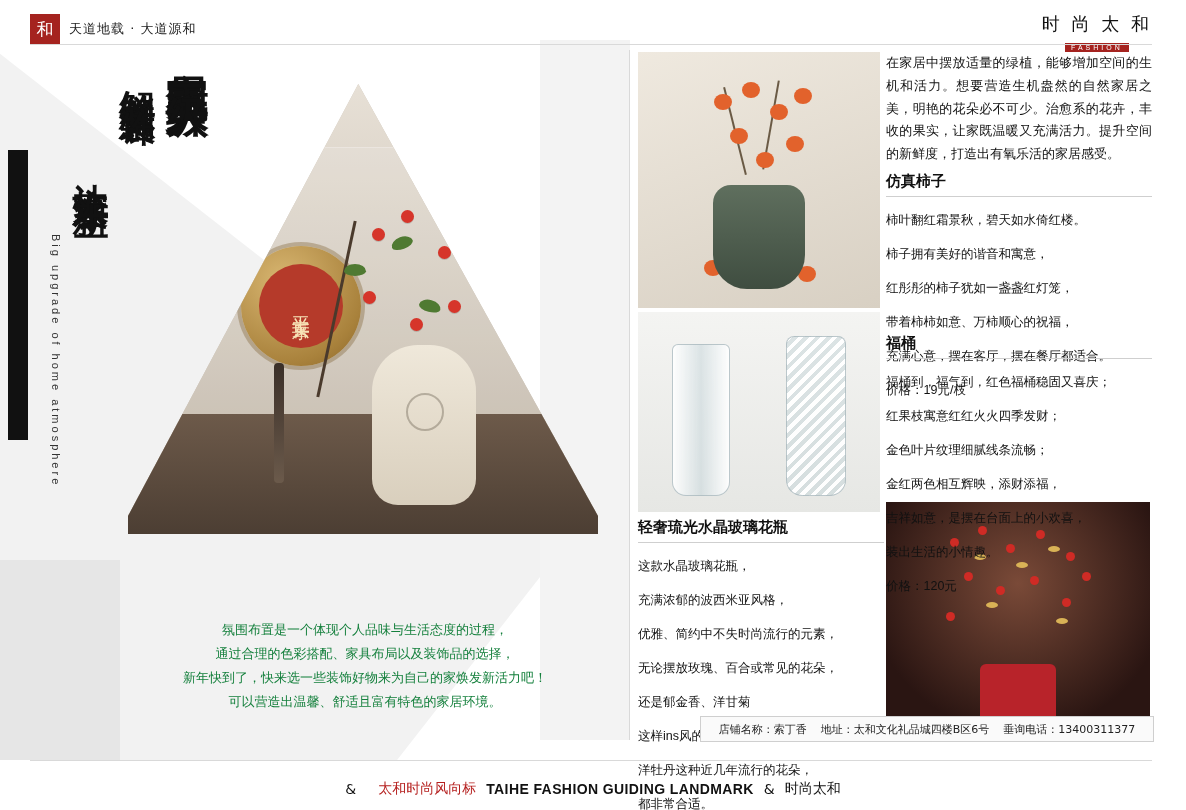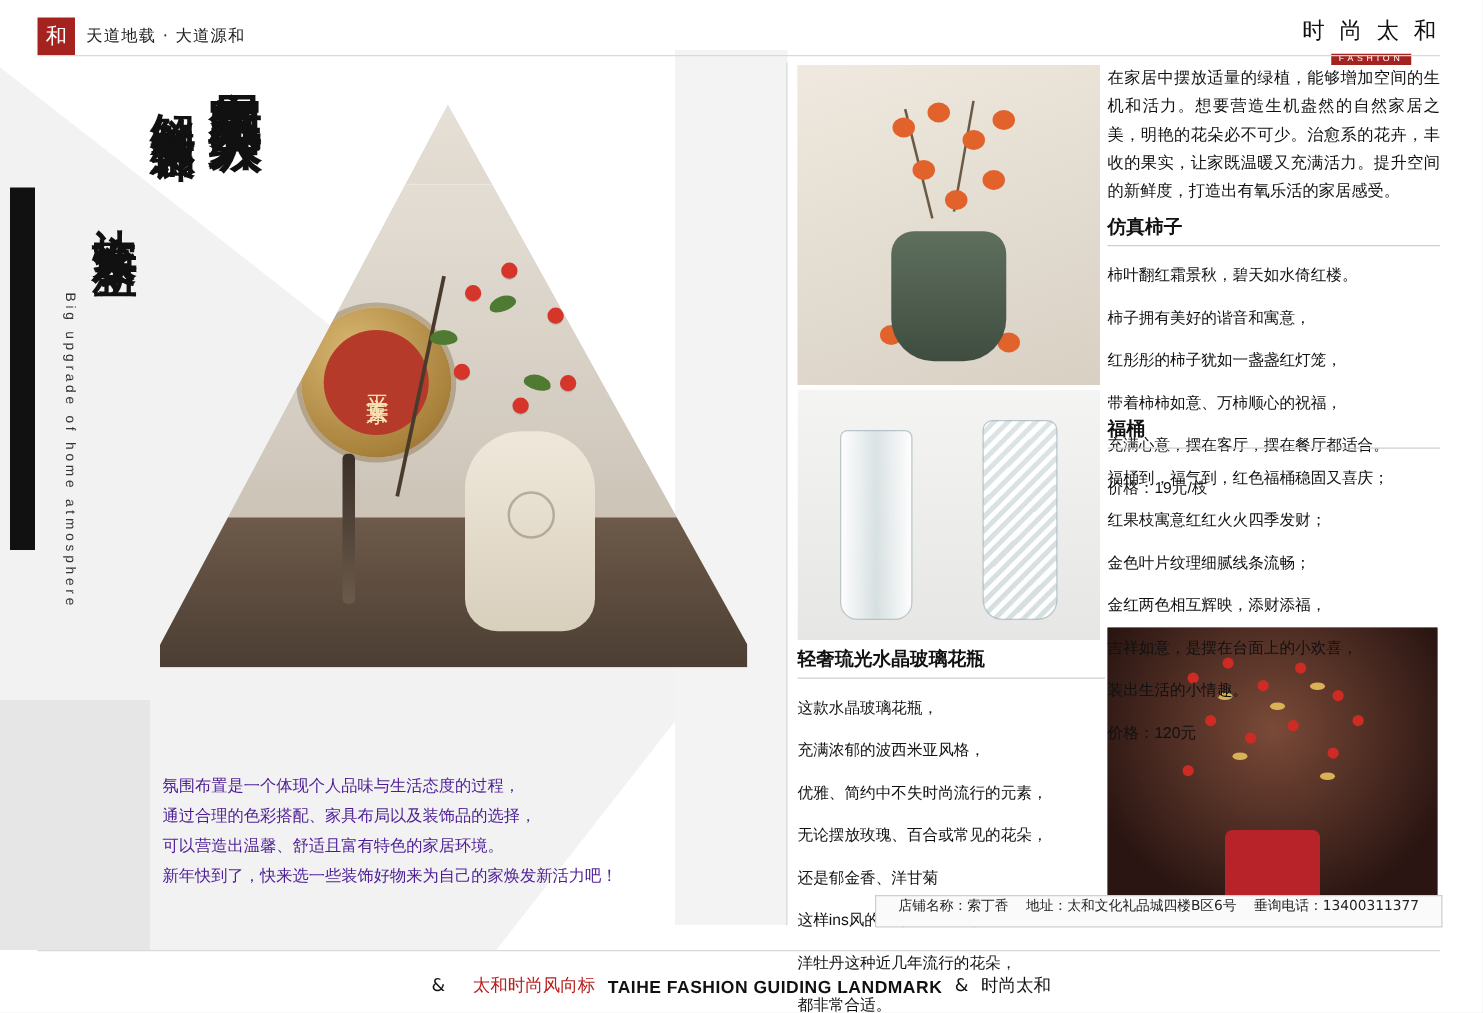--- a/index.html
+++ b/index.html
@@ -103,22 +103,22 @@
   .hero .vase:after{
     content:"";position:absolute;left:34px;top:48px;width:34px;height:34px;border-radius:50%;
     border:2px solid rgba(120,110,95,.45);
   }
   .hero .branch{position:absolute;left:44%;top:30%;width:3px;height:180px;background:#4a3a2c;transform:rotate(12deg);}
   .hero .berry{position:absolute;width:13px;height:13px;border-radius:50%;background:#d6352a;box-shadow:0 1px 0 rgba(0,0,0,.15);}
   .hero .leaf{position:absolute;width:22px;height:12px;border-radius:50% 50% 50% 50%/60% 60% 40% 40%;background:#4f7a32;}
 
   
   .left-caption{
-    position:absolute;left:130px;top:618px;width:470px;text-align:left;
-    font-family:Liberation Mono, monospace;font-size:13px;color:#4c1d95;line-height:1.85;
+    position:absolute;left:130px;top:618px;width:470px;text-align:center;
+    font-family:Liberation Sans, sans-serif;font-size:13px;color:#15803d;line-height:1.85;
   }
 
   
   .vrule{position:absolute;left:629px;top:50px;width:1px;height:690px;background:#d9d9d9;}
 
   
   .photo{position:absolute;background:#e8e3dc;overflow:hidden;}
   .p1{left:638px;top:52px;width:242px;height:256px;}
   .p1 .bg{position:absolute;inset:0;background:linear-gradient(160deg,#efe9df,#d8d0c3);}
   .p1 .jar{
@@ -162,21 +162,21 @@
   .sec-body{font-size:12.5px;line-height:1.72;color:#111;}
   .sec1{position:absolute;left:886px;top:172px;width:266px;}
   .sec2{position:absolute;left:886px;top:334px;width:266px;}
   .sec3{position:absolute;left:638px;top:518px;width:246px;}
   .price{margin-top:2px;}
 
   
   .shopbar{
     position:absolute;left:700px;top:716px;width:452px;height:24px;
     border:1px solid #cfcfcf;background:#fafafa;
-    display:flex;justify-content:center;gap:14px;
+    display:flex;align-items:center;justify-content:center;gap:14px;
     font-family:"DejaVu Sans",sans-serif;font-size:11px;color:#222;
   }
 
   
   .rule-bot{position:absolute;left:30px;top:760px;width:1122px;height:1px;background:#d9d9d9;}
   .footer{
     position:absolute;left:0;top:768px;width:1186px;height:42px;
     display:flex;align-items:center;justify-content:center;gap:10px;
     font-size:14px;color:#111;font-family:"DejaVu Sans",sans-serif;
   }
@@ -232,22 +232,22 @@
     <div class="berry" style="left:78%;top:40%;"></div>
     <div class="berry" style="left:68%;top:48%;"></div>
     <div class="berry" style="left:60%;top:52%;"></div>
     <div class="berry" style="left:50%;top:46%;"></div>
     <div class="vase"></div>
   </div>
 
   <div class="left-caption">
     <div>氛围布置是一个体现个人品味与生活态度的过程，</div>
     <div>通过合理的色彩搭配、家具布局以及装饰品的选择，</div>
+    <div>新年快到了，快来选一些装饰好物来为自己的家焕发新活力吧！</div>
     <div>可以营造出温馨、舒适且富有特色的家居环境。</div>
-    <div>新年快到了，快来选一些装饰好物来为自己的家焕发新活力吧！</div>
   </div>
 
   <div class="vrule"></div>
 
   <div class="photo p1">
     <div class="bg"></div>
     <div class="stem" style="left:96px;top:34px;transform:rotate(-14deg);"></div>
     <div class="stem" style="left:132px;top:28px;transform:rotate(10deg);"></div>
     <div class="persimmon" style="left:76px;top:42px;"></div>
     <div class="persimmon" style="left:104px;top:30px;"></div>

